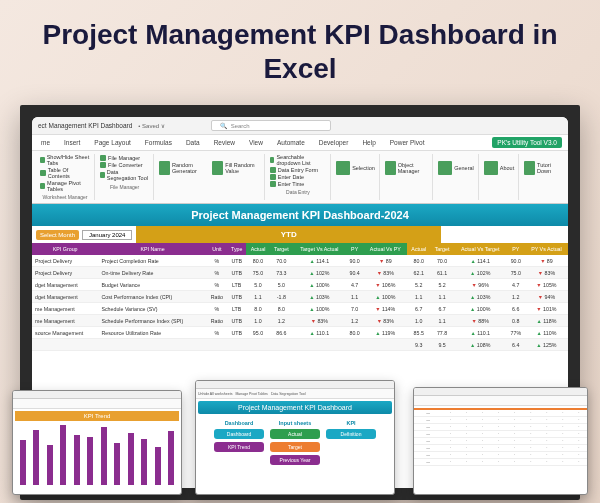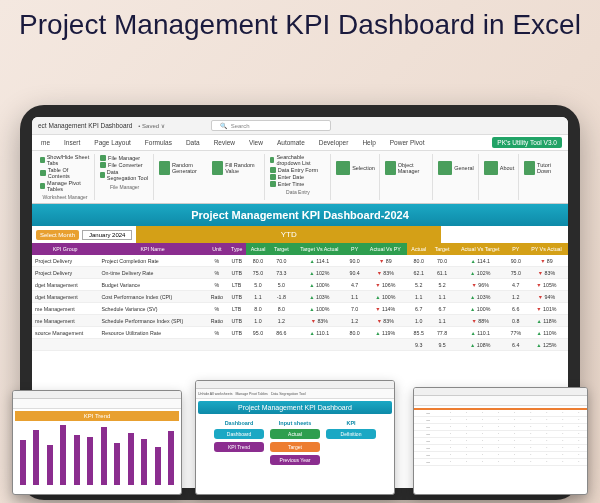--- a/index.html
+++ b/index.html
@@ -1,18 +1,18 @@
 <!DOCTYPE html>
 <html><head>
 <meta charset="utf-8">
 <style>
 *{margin:0;padding:0;box-sizing:border-box;font-family:Segoe UI,Arial,sans-serif}
 body{width:600px;height:503px;background:linear-gradient(135deg,#f4e8e0,#e8d5c8);overflow:hidden;position:relative}
-.hero-title{text-align:center;padding:8px 10px 10px;font-size:28px;font-weight:400;color:#1a1a3d;line-height:1.2}
-.tablet{position:absolute;top:105px;left:50%;transform:translateX(-50%);width:560px;height:395px;background:#2a2a2a;border-radius:24px;padding:12px;box-shadow:0 10px 30px rgba(0,0,0,.3)}
+.hero-title{text-align:center;padding:18px 10px 10px;font-size:28px;font-weight:700;color:#1a1a3d;line-height:1.2}
+.tablet{position:absolute;top:105px;left:50%;transform:translateX(-50%);width:560px;height:395px;background:#2a2a2a;border-radius:2px;padding:12px;box-shadow:0 10px 30px rgba(0,0,0,.3)}
 .screen{background:#fff;width:100%;height:100%;border-radius:6px;overflow:hidden;font-size:6px}
 .titlebar{background:#f3f3f3;padding:3px 6px;display:flex;align-items:center;gap:6px;border-bottom:1px solid #ddd}
 .titlebar .doc{color:#333;font-size:6.5px}
 .titlebar .saved{color:#666}
 .search-box{margin-left:40px;background:#fff;border:1px solid #ccc;border-radius:2px;padding:1px 8px;width:120px;display:flex;align-items:center;gap:3px;color:#888}
 .ribbon-tabs{display:flex;gap:8px;padding:2px 6px;font-size:6.5px;color:#444;border-bottom:1px solid #ddd}
 .ribbon-tabs span{padding:2px 3px;cursor:pointer}
 .ribbon-tabs .util{margin-left:auto;background:#21a366;color:#fff;padding:2px 5px;border-radius:2px}
 .ribbon-body{display:flex;padding:3px 4px;gap:1px;border-bottom:1px solid #ccc;background:#fafafa}
 .rgroup{display:flex;flex-direction:column;padding:0 4px;border-right:1px solid #e0e0e0}
@@ -22,21 +22,21 @@
 .rgroup .label{font-size:5px;color:#666;text-align:center;margin-top:2px}
 .rgroup .ritem{display:flex;align-items:center;gap:2px;cursor:pointer}
 .icn{width:6px;height:6px;background:#4a9e5c;display:inline-block;border-radius:1px}
 .icn.big{width:14px;height:14px}
 .dash-title{background:linear-gradient(#1ba8c4,#0e8aa8);color:#fff;text-align:center;padding:5px;font-size:11px;font-weight:600}
 .dash-ctrl{display:flex;align-items:stretch;font-size:6px}
 .sel-month{background:#fff;padding:3px 4px;display:flex;align-items:center}
 .sel-month .lbl{background:#e8a030;color:#fff;padding:2px 4px;margin-right:3px;border-radius:2px}
 .sel-month .val{border:1px solid #aaa;padding:1px 6px;background:#fff}
 .hdr-mtd{flex:1;background:#2e9e4f;color:#fff;text-align:center;padding:4px;font-weight:600;font-size:8px}
-.hdr-ytd{flex:.7;background:#d4a017;color:#fff;text-align:center;padding:4px;font-weight:400;font-size:8px}
+.hdr-ytd{flex:.7;background:#d4a017;color:#fff;text-align:center;padding:4px;font-weight:700;font-size:8px}
 .kpi-table{width:100%;border-collapse:collapse;font-size:5.3px}
 .kpi-table th{background:#8b2d8f;color:#fff;padding:3px 2px;font-weight:500;text-align:center}
 .kpi-table th.g{background:#2e9e4f}
 .kpi-table th.y{background:#d4a017}
 .kpi-table td{padding:2.5px 2px;border-bottom:1px solid #eee;text-align:center;color:#333}
 .kpi-table td.l{text-align:left;padding-left:3px}
 .kpi-table tbody tr:nth-child(even){background:#f7f7f7}
 .up{color:#2e9e4f}
 .dn{color:#d43f3a}
 .mini{position:absolute;background:#fff;border:1px solid #888;border-radius:3px;box-shadow:0 4px 12px rgba(0,0,0,.25);overflow:hidden}

